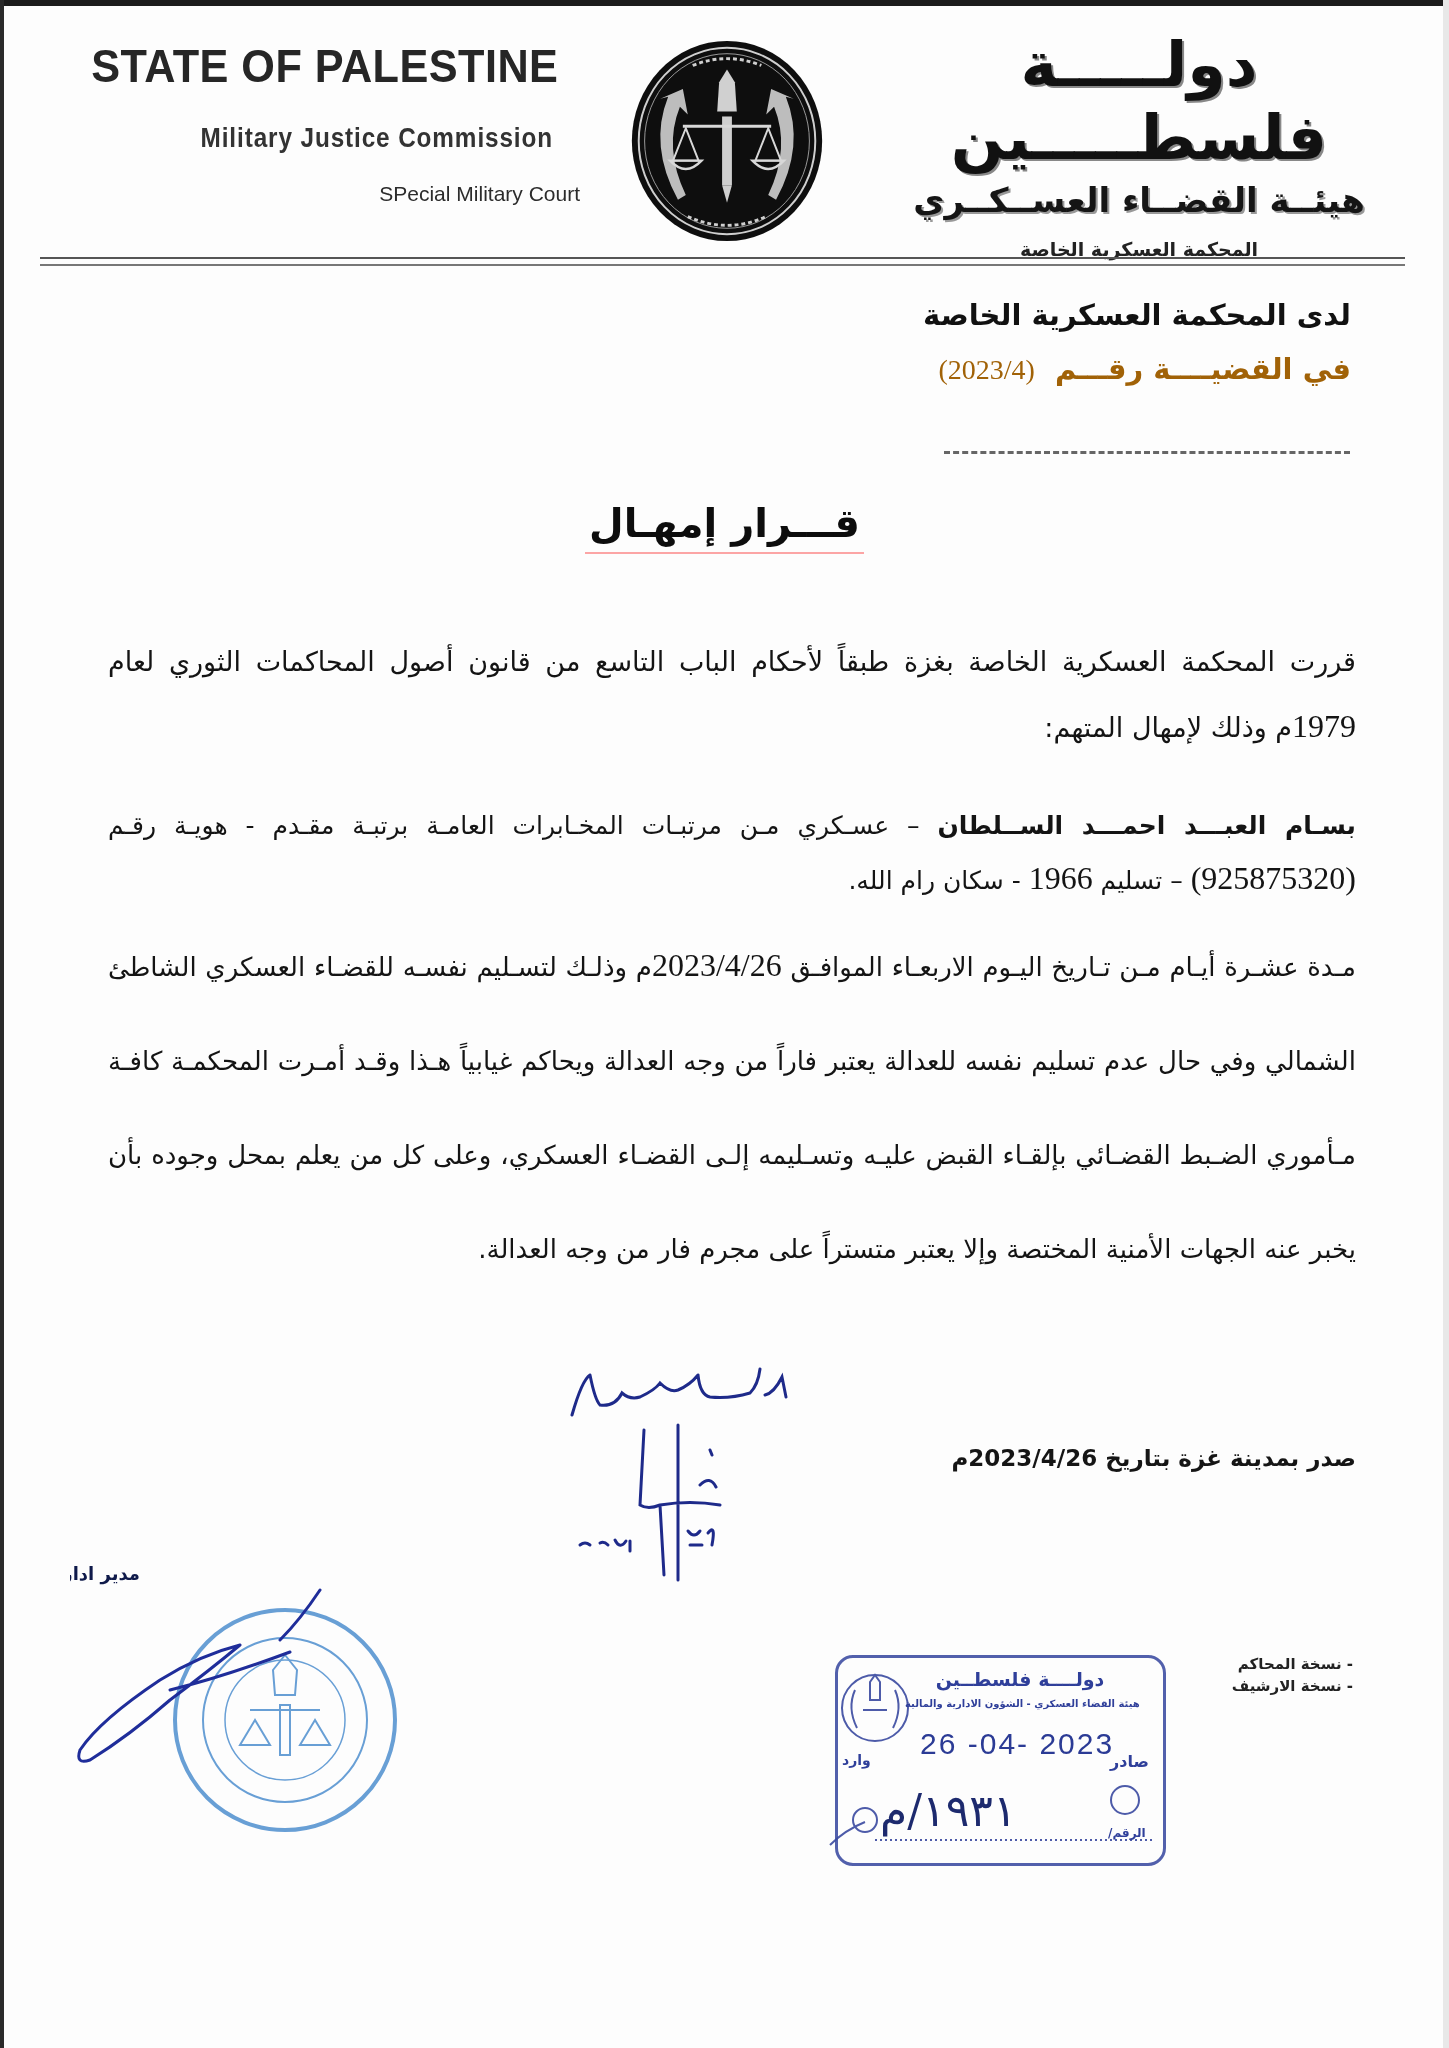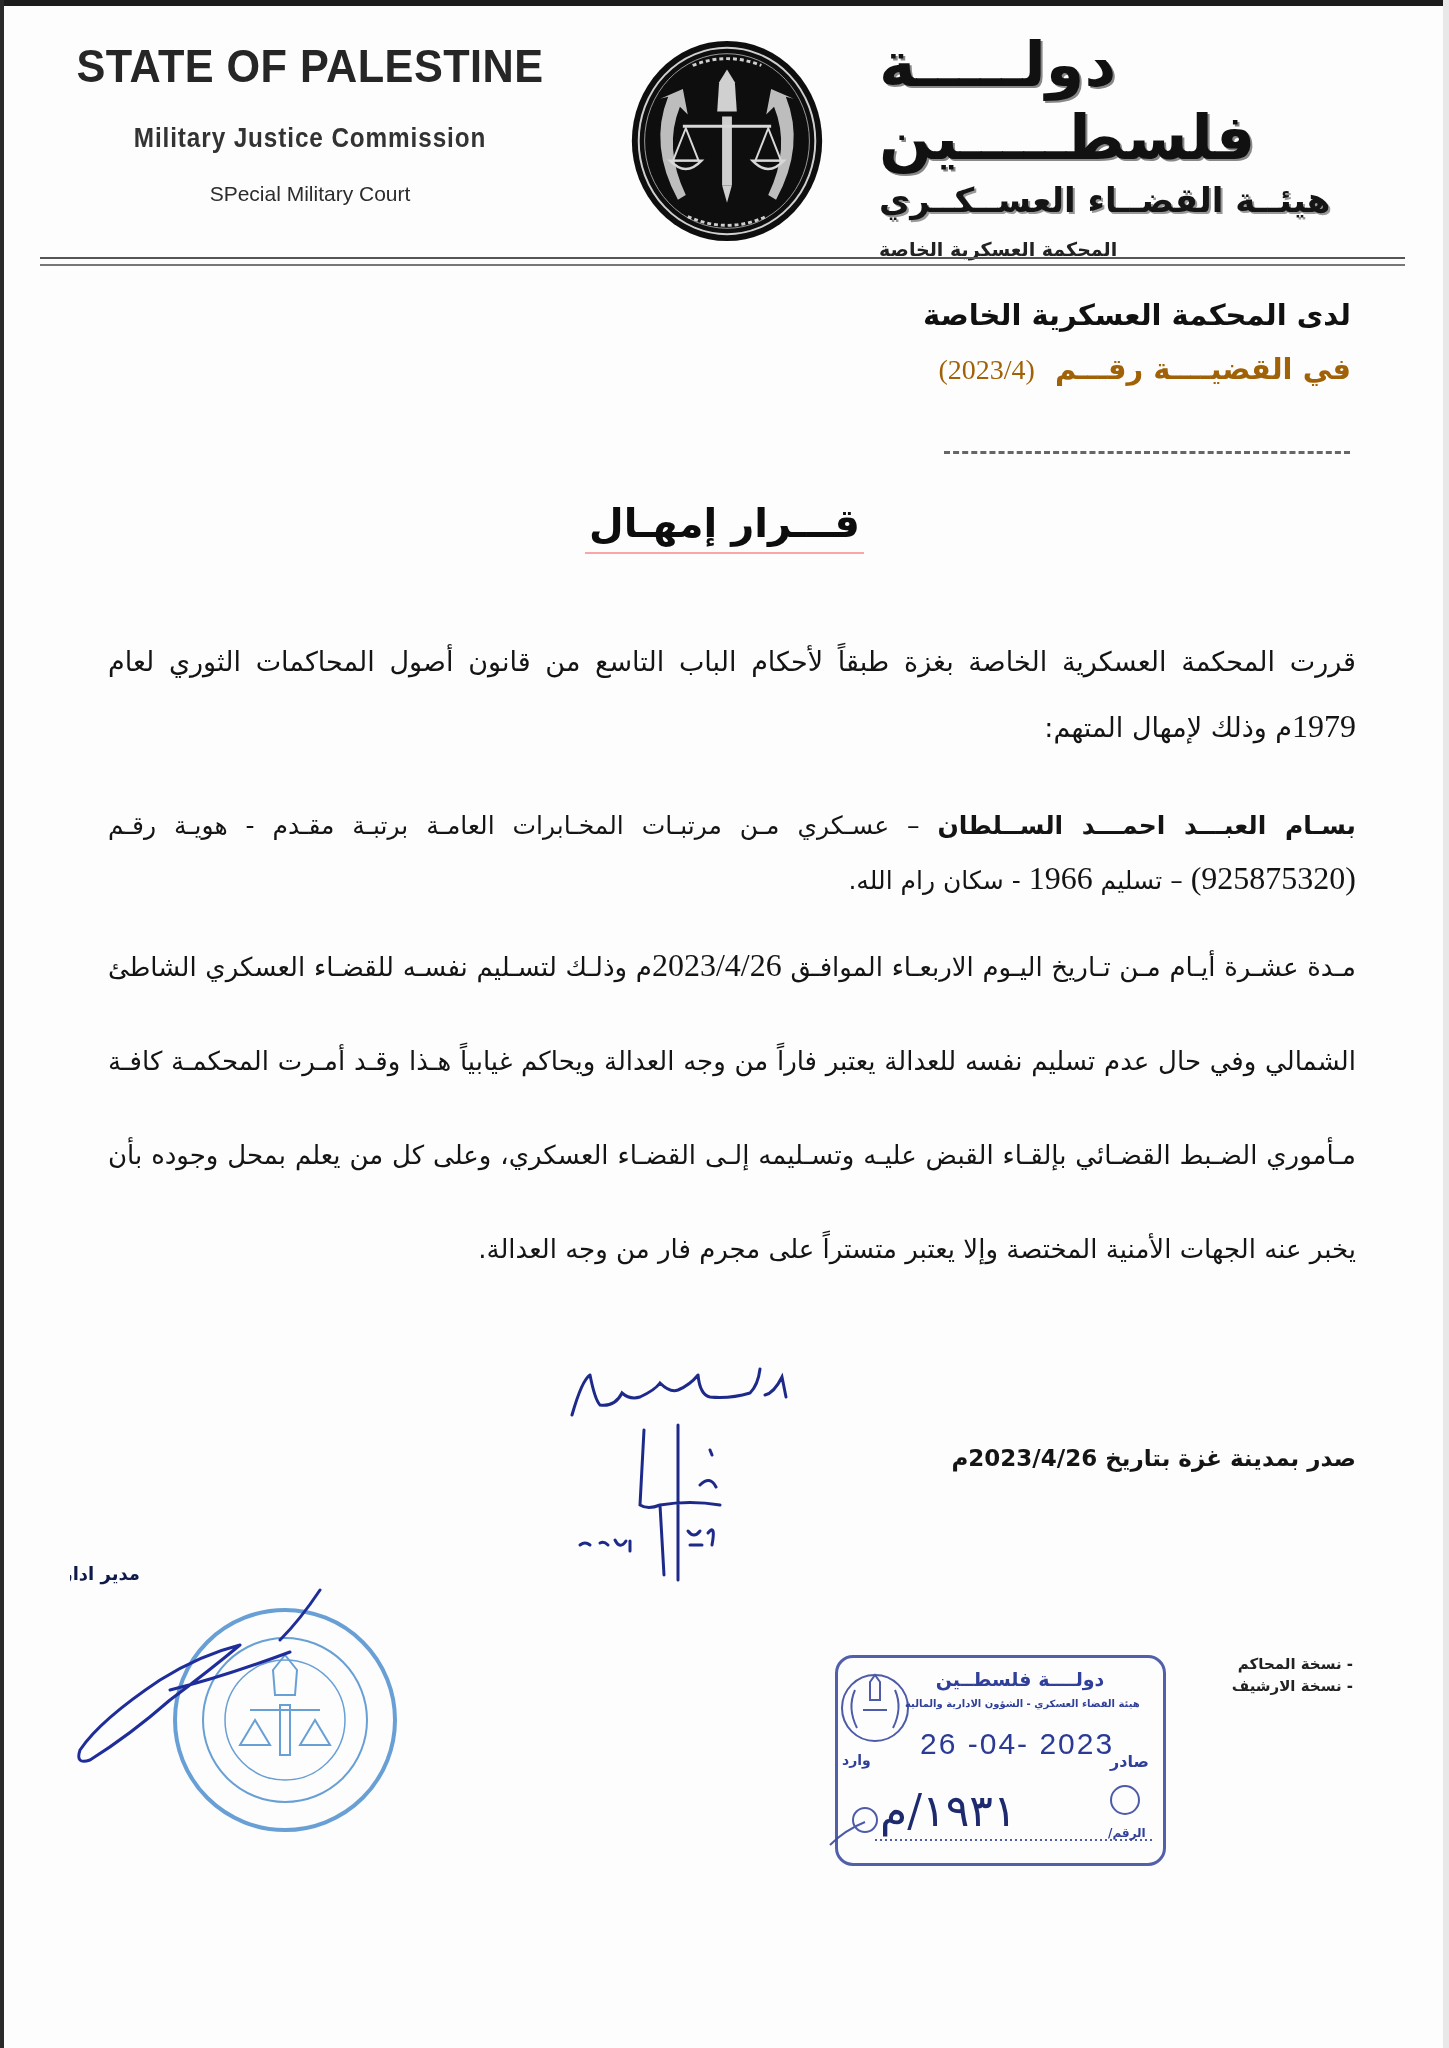--- a/index.html
+++ b/index.html
@@ -7,26 +7,26 @@
     width: 1449px; height: 2048px; position: relative; overflow: hidden;
     background: #fdfdfd;
     font-family: "DejaVu Sans", "Liberation Sans", sans-serif;
     color: #141414;
   }
   .topbar { position: absolute; left: 0; top: 0; width: 1449px; height: 6px; background: #1c1c1c; }
   .leftbar { position: absolute; left: 0; top: 0; width: 4px; height: 2048px; background: #2a2a2a; }
   .rightbar { position: absolute; right: 0; top: 0; width: 6px; height: 2048px; background: #e8e8e8; }
 
   
-  .hdr-en { position: absolute; left: 40px; top: 38px; width: 540px; text-align: center; }
+  .hdr-en { position: absolute; left: 40px; top: 38px; width: 540px; text-align: right; }
   .hdr-en .t1 { font-family: "Liberation Sans", sans-serif; font-weight: bold; font-size: 47px; letter-spacing: 0.5px; color: #262626; transform: scaleX(0.92); transform-origin: center; }
   .hdr-en .t2 { font-family: "Liberation Sans", sans-serif; font-weight: bold; font-size: 27px; color: #333; margin-top: 30px; letter-spacing: 1px; transform: scaleX(0.9); }
   .hdr-en .t3 { font-family: "Liberation Sans", sans-serif; font-size: 21px; color: #2c2c2c; margin-top: 28px; }
 
-  .hdr-ar { position: absolute; right: 50px; top: 28px; width: 520px; text-align: left; direction: rtl; }
+  .hdr-ar { position: absolute; right: 50px; top: 28px; width: 520px; text-align: center; direction: rtl; }
   .hdr-ar .a1 { font-family: "DejaVu Sans", sans-serif; font-weight: bold; font-size: 62px; color: #111; text-shadow: 2px 2px 0 #888; letter-spacing: 4px; }
   .hdr-ar .a2 { font-family: "DejaVu Sans", sans-serif; font-weight: bold; font-size: 34px; color: #151515; margin-top: 6px; text-shadow: 2px 2px 0 #999; letter-spacing: 2px; }
   .hdr-ar .a3 { font-family: "DejaVu Sans", sans-serif; font-weight: bold; font-size: 19px; color: #222; margin-top: 18px; }
 
   .emblem { position: absolute; left: 628px; top: 38px; width: 198px; height: 206px; }
 
   .hdr-rule1 { position: absolute; left: 40px; top: 257px; width: 1365px; height: 2px; background: #555; }
   .hdr-rule2 { position: absolute; left: 40px; top: 264px; width: 1365px; height: 2px; background: #777; }
 
   

